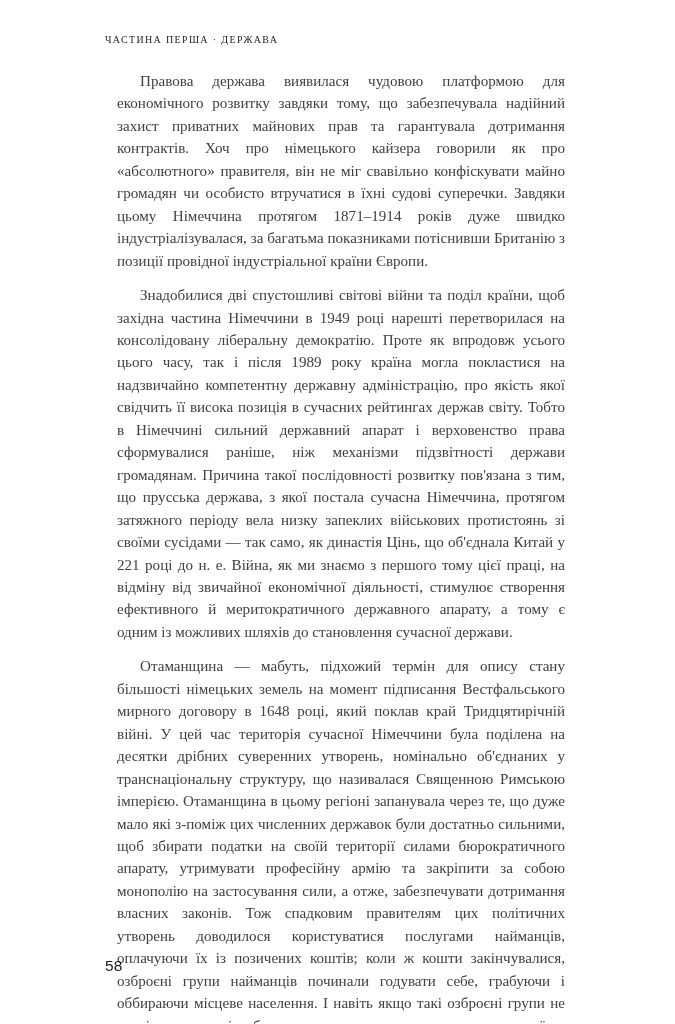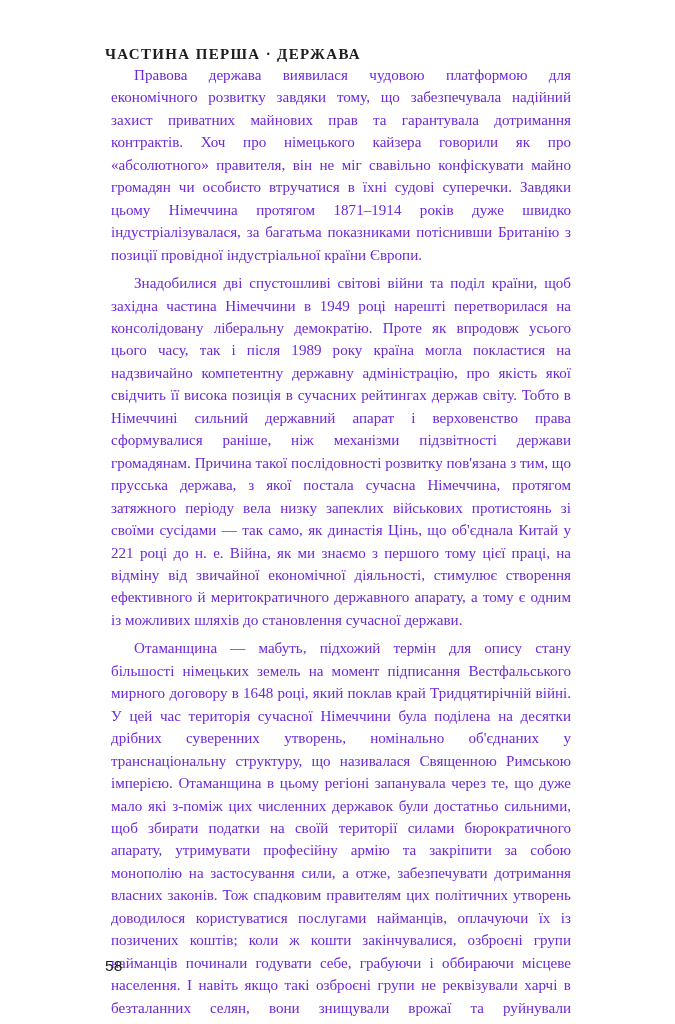--- a/index.html
+++ b/index.html
@@ -13,46 +13,46 @@
     width: 675px;
     height: 1024px;
     background: #ffffff;
     overflow: hidden;
     font-family: "Liberation Serif", "DejaVu Serif", serif;
     color: #1a1a1a;
   }
   .running-head {
     position: absolute;
     left: 105px;
-    top: 46px;
+    top: 34px;
     font-family: "Liberation Serif", "DejaVu Serif", serif;
-    font-size: 15px;
-    font-weight: 700;
+    font-size: 10px;
+    font-weight: 400;
     letter-spacing: 1.35px;
     text-transform: uppercase;
     color: #1d1d1d;
     white-space: nowrap;
   }
   .body-col {
     position: absolute;
     left: 105px;
     top: 58px;
     width: 472px;
   }
   p.para {
-    margin: 6px;
+    margin: 12px;
     padding: 0;
     font-size: 15.1px;
     line-height: 22.45px;
     text-align: justify;
     text-justify: inter-word;
     text-indent: 23px;
     hyphens: manual;
     -webkit-hyphens: manual;
-    color: #6d28d9;
+    color: #404040;
   }
   p.para + p.para {
     margin-top: 0;
   }
   .folio {
     position: absolute;
     left: 105px;
     top: 957px;
     font-family: "Liberation Sans", "DejaVu Sans", sans-serif;
     font-size: 15.5px;

